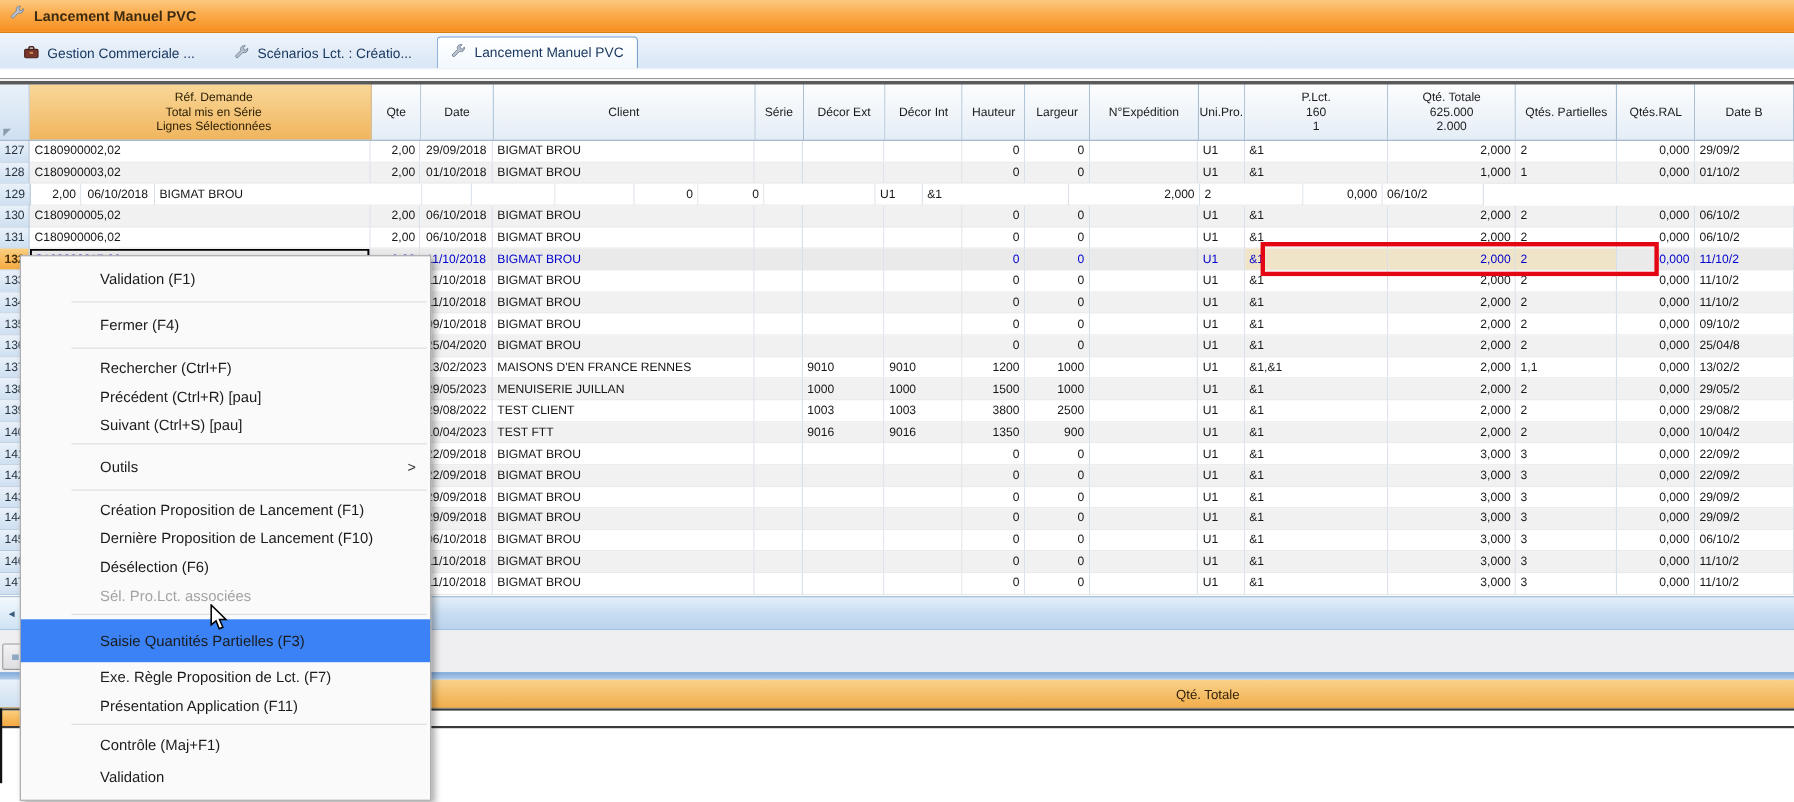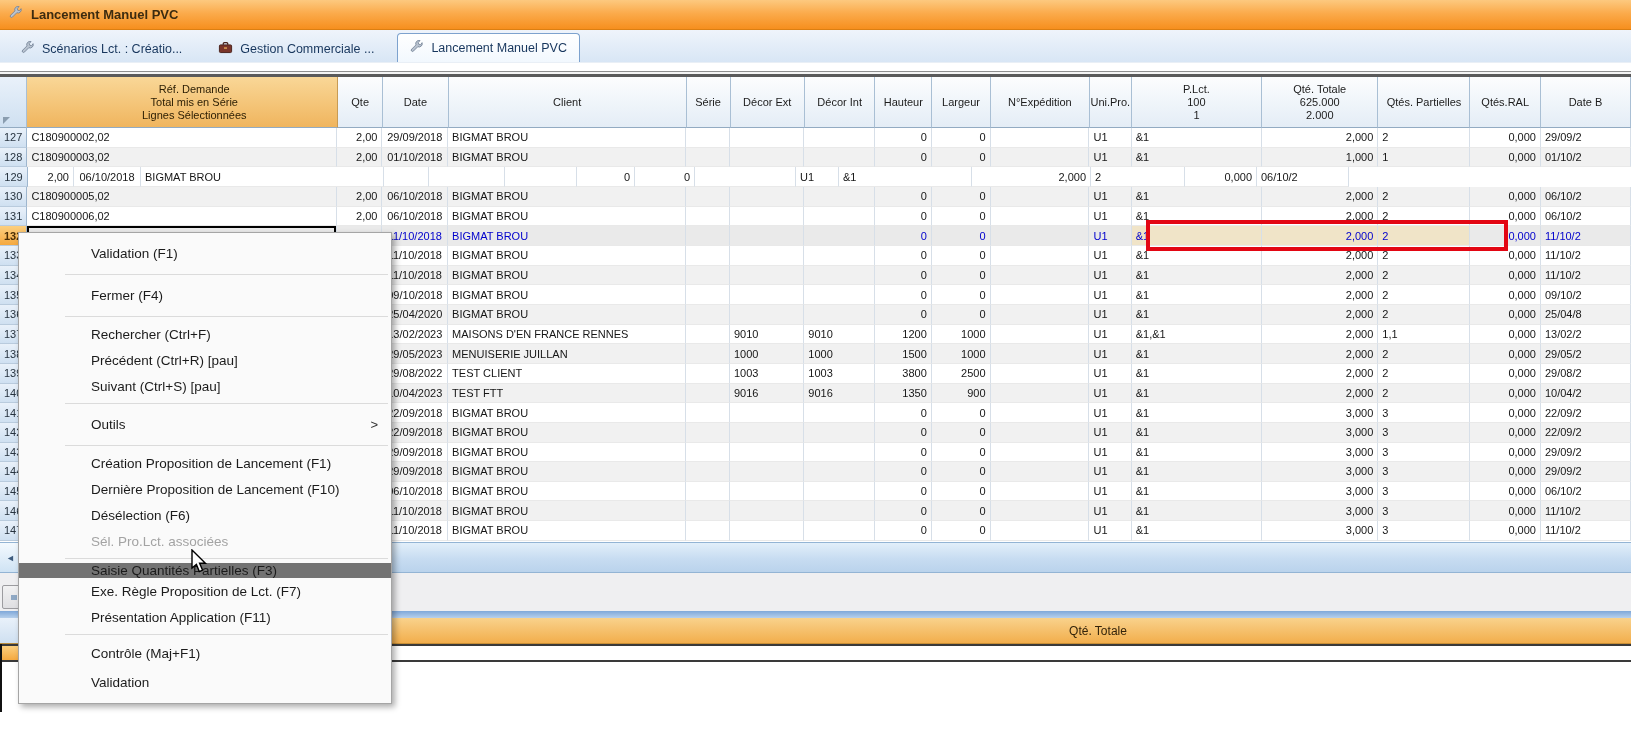--- a/index.html
+++ b/index.html
@@ -73,21 +73,21 @@
   .totalrow{position:absolute;left:0;top:644px;width:1631px;height:18px;box-sizing:border-box;background:#fff;
      border-top:2px solid #3A3A3A;border-bottom:2px solid #3A3A3A;display:flex;}
   .totalrow .rowhdr{width:28px;height:14px;background:linear-gradient(#FBCF7F,#F5A940);border-right:1px solid #555;}
   .blackedge{position:absolute;left:0;top:644px;width:2px;height:68px;background:#111;}
 
   
   .ctxmenu{position:absolute;left:18px;top:232px;width:374px;box-sizing:border-box;background:#FAFAFA;
     border:1px solid #A5A5A5;box-shadow:3px 3px 6px rgba(0,0,0,.33);padding:4px 0 6px;z-index:20;}
   .mi{position:relative;display:flex;align-items:center;padding-left:72px;font-size:13.5px;color:#1B1B1B;}
   .mi.lg{height:33px;} .mi.md{height:26px;} .mi.lg2{height:29px;}
-  .mi.hl{height:15px;background:#737373;}
+  .mi.hl{height:39px;background:#3b82f6;}
   .mi.disabled{color:#A3A3A3;}
   .mi .sub{position:absolute;right:13px;font-size:13px;color:#333;}
   .msep{height:1px;background:#DBDBDB;margin:4px 3px 4px 46px;}
 
   
   .redbox{position:absolute;left:1146px;top:220px;width:362px;height:31px;box-sizing:border-box;
     border:4px solid #E30613;z-index:15;}
   .cursor{position:absolute;left:188px;top:549px;z-index:30;}
 </style>
 </head>
@@ -96,34 +96,34 @@
 <div id="app">
 
   <div class="titlebar">
     <span><svg width="14" height="14" viewBox="0 0 16 16">
           <path d="M13.8 3a3.7 3.7 0 0 1-4.9 4.7L4.1 12.5a1.5 1.5 0 1 1-2.1-2.1L6.8 5.6A3.7 3.7 0 0 1 11.5.7L9.5 2.7l.5 2.2 2.2.5 1.6-2.4z" fill="#B9C3D0" stroke="#6F7E92" stroke-width="0.9"></path>
         </svg></span>
     <span class="ttl">Lancement Manuel PVC</span>
   </div>
 
   <div class="tabbar" id="tabbar">
-      <div class="tab">
-        <span><svg width="14" height="14" viewBox="0 0 16 16">
-            <path d="M13.8 3a3.7 3.7 0 0 1-4.9 4.7L4.1 12.5a1.5 1.5 0 1 1-2.1-2.1L6.8 5.6A3.7 3.7 0 0 1 11.5.7L9.5 2.7l.5 2.2 2.2.5 1.6-2.4z" fill="#B9C3D0" stroke="#6F7E92" stroke-width="0.9"></path>
-          </svg></span>
-        <span>Scénarios Lct. : Créatio...</span>
-      </div>
       <div class="tab">
         <span><svg width="15" height="15" viewBox="0 0 16 16">
             <rect x="1.5" y="5.2" width="13" height="8.2" rx="1.2" fill="#7A352A" stroke="#46201A"></rect>
             <path d="M5.6 5V3.9a1.2 1.2 0 0 1 1.2-1.2h2.4a1.2 1.2 0 0 1 1.2 1.2V5" fill="none" stroke="#46201A" stroke-width="1.4"></path>
             <rect x="6.4" y="7.6" width="3.2" height="2" fill="#C98A4B"></rect>
           </svg></span>
         <span>Gestion Commerciale ...</span>
       </div>
+      <div class="tab">
+        <span><svg width="14" height="14" viewBox="0 0 16 16">
+            <path d="M13.8 3a3.7 3.7 0 0 1-4.9 4.7L4.1 12.5a1.5 1.5 0 1 1-2.1-2.1L6.8 5.6A3.7 3.7 0 0 1 11.5.7L9.5 2.7l.5 2.2 2.2.5 1.6-2.4z" fill="#B9C3D0" stroke="#6F7E92" stroke-width="0.9"></path>
+          </svg></span>
+        <span>Scénarios Lct. : Créatio...</span>
+      </div>
       <div class="tab active">
         <span><svg width="14" height="14" viewBox="0 0 16 16">
             <path d="M13.8 3a3.7 3.7 0 0 1-4.9 4.7L4.1 12.5a1.5 1.5 0 1 1-2.1-2.1L6.8 5.6A3.7 3.7 0 0 1 11.5.7L9.5 2.7l.5 2.2 2.2.5 1.6-2.4z" fill="#B9C3D0" stroke="#6F7E92" stroke-width="0.9"></path>
           </svg></span>
         <span>Lancement Manuel PVC</span>
       </div>
     </div>
 
   <div class="toolstrip"></div>
   <div class="hr3d"></div>
@@ -164,21 +164,21 @@
           <div>Largeur</div>
         </div>
         <div class="hcell" style="width: 101px;">
           <div>N°Expédition</div>
         </div>
         <div class="hcell" style="width: 43px;">
           <div>Uni.Pro.</div>
         </div>
         <div class="hcell" style="width: 133px;">
           <div>P.Lct.</div>
-          <div>100</div>
+          <div>160</div>
           <div>1</div>
         </div>
         <div class="hcell" style="width: 119px;">
           <div>Qté. Totale</div>
           <div>625.000</div>
           <div>2.000</div>
         </div>
         <div class="hcell" style="width: 94px;">
           <div>Qtés. Partielles</div>
         </div>

